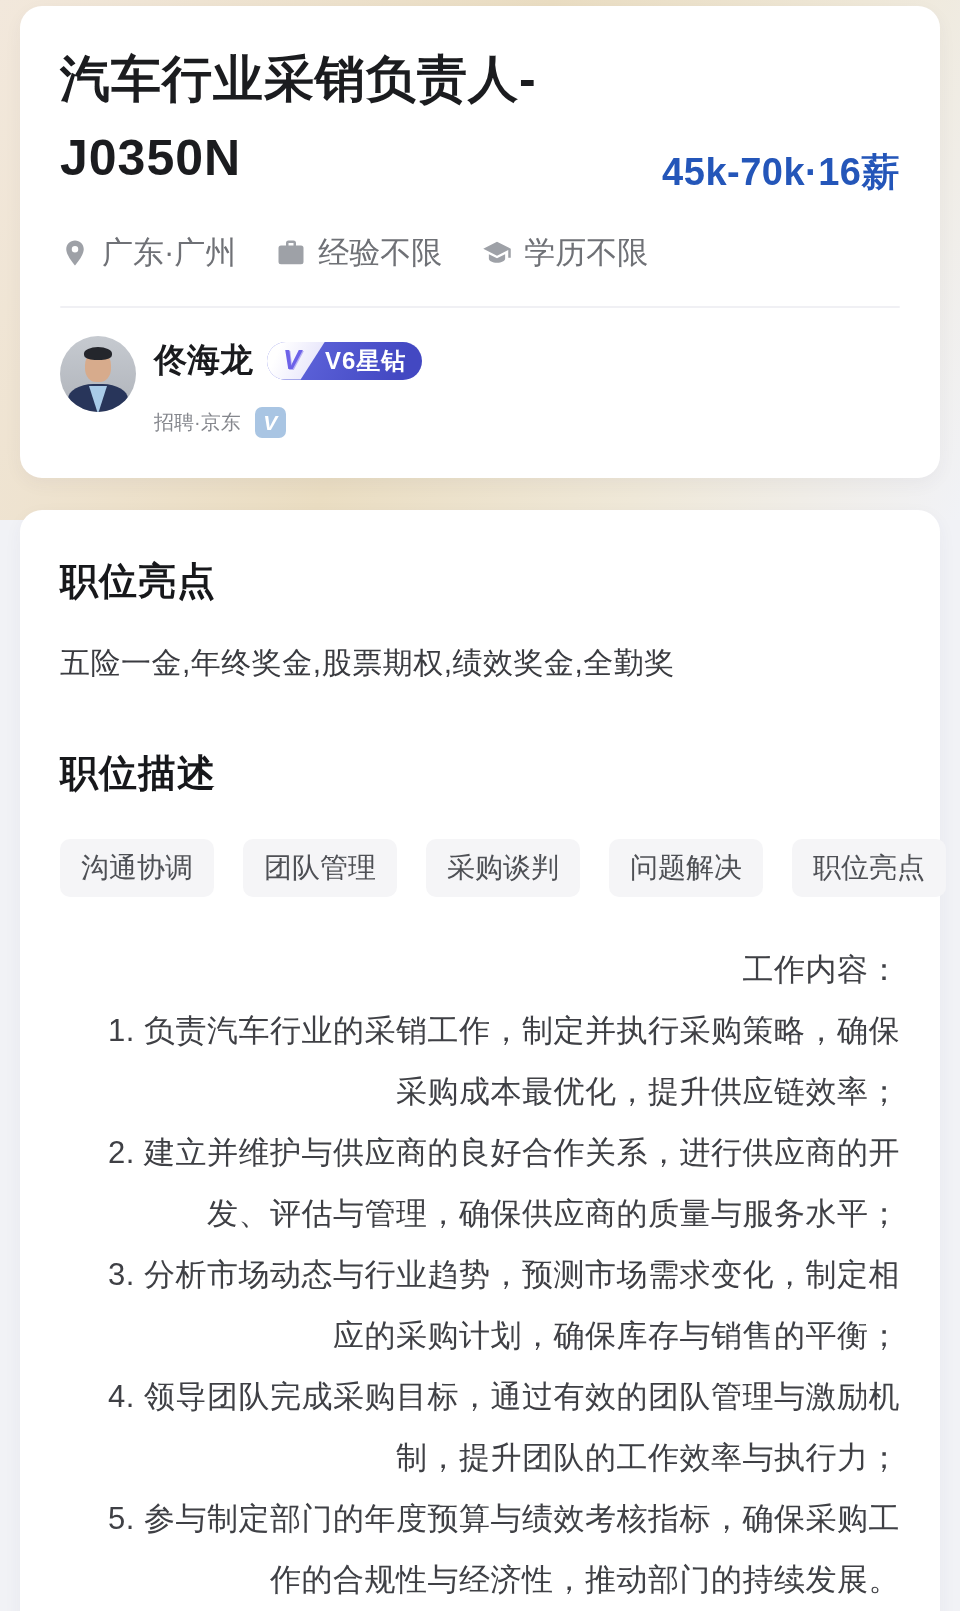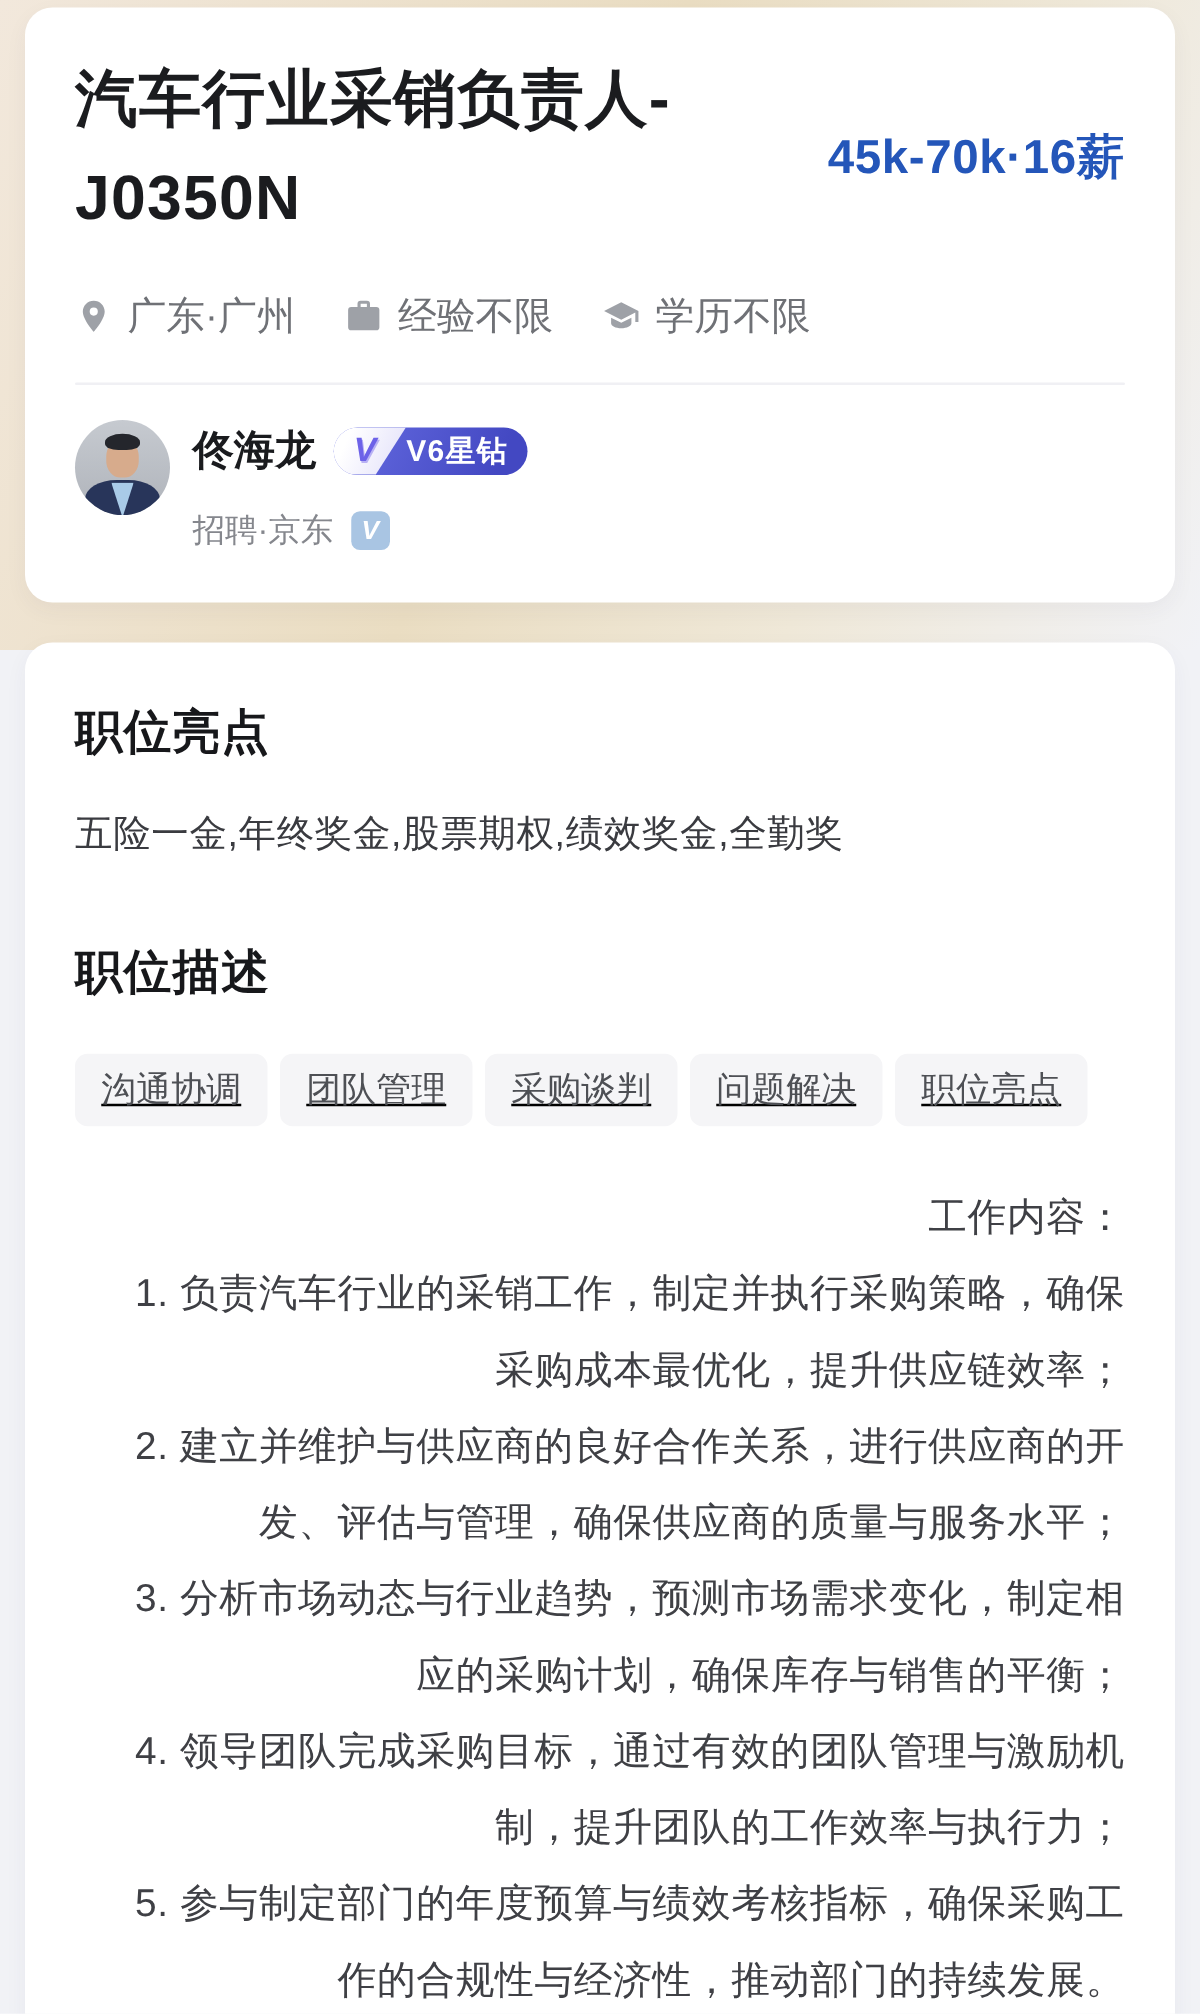--- a/index.html
+++ b/index.html
@@ -13,21 +13,21 @@
   body::before{
     content:""; position:absolute; left:0; top:0; right:0; height:520px; z-index:0;
     background:linear-gradient(115deg,#F2E8DC 0%,#EADDC2 46%,#EFE8D8 72%,#F1F2F6 100%);
   }
   .card{
     position:relative; z-index:1; background:#FFFFFF; border-radius:22px;
     margin:0 20px; box-shadow:0 6px 18px rgba(60,60,90,0.05);
   }
   
   .job-card{ margin-top:6px; padding:34px 40px 40px; }
-  .title-row{ display:flex; justify-content:space-between; align-items:center; }
+  .title-row{ display:flex; justify-content:space-between; align-items:flex-end; }
   .job-title{ font-size:50px; line-height:79px; font-weight:700; color:#1B1C1F; letter-spacing:1px; }
   .salary{ font-size:38px; font-weight:700; color:#2456B9; margin-top:12px; white-space:nowrap; letter-spacing:0.5px; }
   .meta-row{ display:flex; align-items:center; gap:40px; margin-top:34px; }
   .meta-item{ display:flex; align-items:center; gap:12px; }
   .meta-item svg{ width:30px; height:30px; fill:#9EA1A7; flex:0 0 auto; }
   .meta-label{ font-size:31px; color:#6F7176; }
   .divider{ height:2px; background:#F0F0F4; margin-top:32px; border-radius:1px; }
   .recruiter-row{ display:flex; align-items:flex-start; gap:18px; margin-top:28px; }
   .avatar{ width:76px; height:76px; border-radius:50%; position:relative; overflow:hidden;
            background:linear-gradient(180deg,#C6CAD0,#AFB3BA); flex:0 0 auto; }
@@ -46,30 +46,30 @@
            border-radius:19px; overflow:hidden; padding:0 16px 0 58px;
            background:linear-gradient(115deg,#666CE2 0%,#4348C2 85%); }
   .v6-left{ position:absolute; left:0; top:0; bottom:0; width:58px;
            background:linear-gradient(115deg,#FFFFFF 20%,#E4E2FA 90%);
            clip-path:polygon(0 0,100% 0,58% 100%,0 100%);
            display:flex; align-items:center; justify-content:center; }
   .v6-left .v-glyph{ font-style:italic; font-weight:900; font-size:27px; color:#6D62E8;
            transform:translateX(-4px); text-shadow:1px 1px 0 #B9B2F4; }
   .v6-text{ color:#FFFFFF; font-weight:700; font-size:24px; letter-spacing:1px; white-space:nowrap; }
   .company-row{ display:flex; align-items:center; gap:14px; }
-  .company-line{ font-size:26px; color:#85878D; }
+  .company-line{ font-size:20px; color:#85878D; }
   .jd-verified{ width:31px; height:31px; border-radius:7px; background:#A9C5E3;
            display:flex; align-items:center; justify-content:center;
            color:#FFFFFF; font-style:italic; font-weight:900; font-size:21px; }
   
   .detail-card{ margin-top:32px; padding:46px 40px 10px; min-height:1140px; }
   .section-heading{ font-size:38px; font-weight:700; color:#17181B; letter-spacing:1px; }
   .highlights-text{ margin-top:36px; font-size:30px; color:#3A3B40; letter-spacing:0.5px; }
   .desc-heading{ margin-top:64px; }
-  .tags-row{ display:flex; gap:10px; margin-top:40px;text-decoration:underline; }
+  .tags-row{ display:flex; gap:29px; margin-top:40px; }
   .tag-chip{ background:#F5F5F7; border-radius:10px; padding:10px 21px;
            font-size:28px; color:#4E5055; white-space:nowrap; }
   .desc-block{ margin-top:42px; }
   .desc-line{ font-size:31px; line-height:61px; color:#3F4045; white-space:nowrap; letter-spacing:0.5px;text-align:right; }
   .desc-line.muted{ color:#97999E; }
 </style>
 </head>
 <body>
 
 <div class="card job-card">

